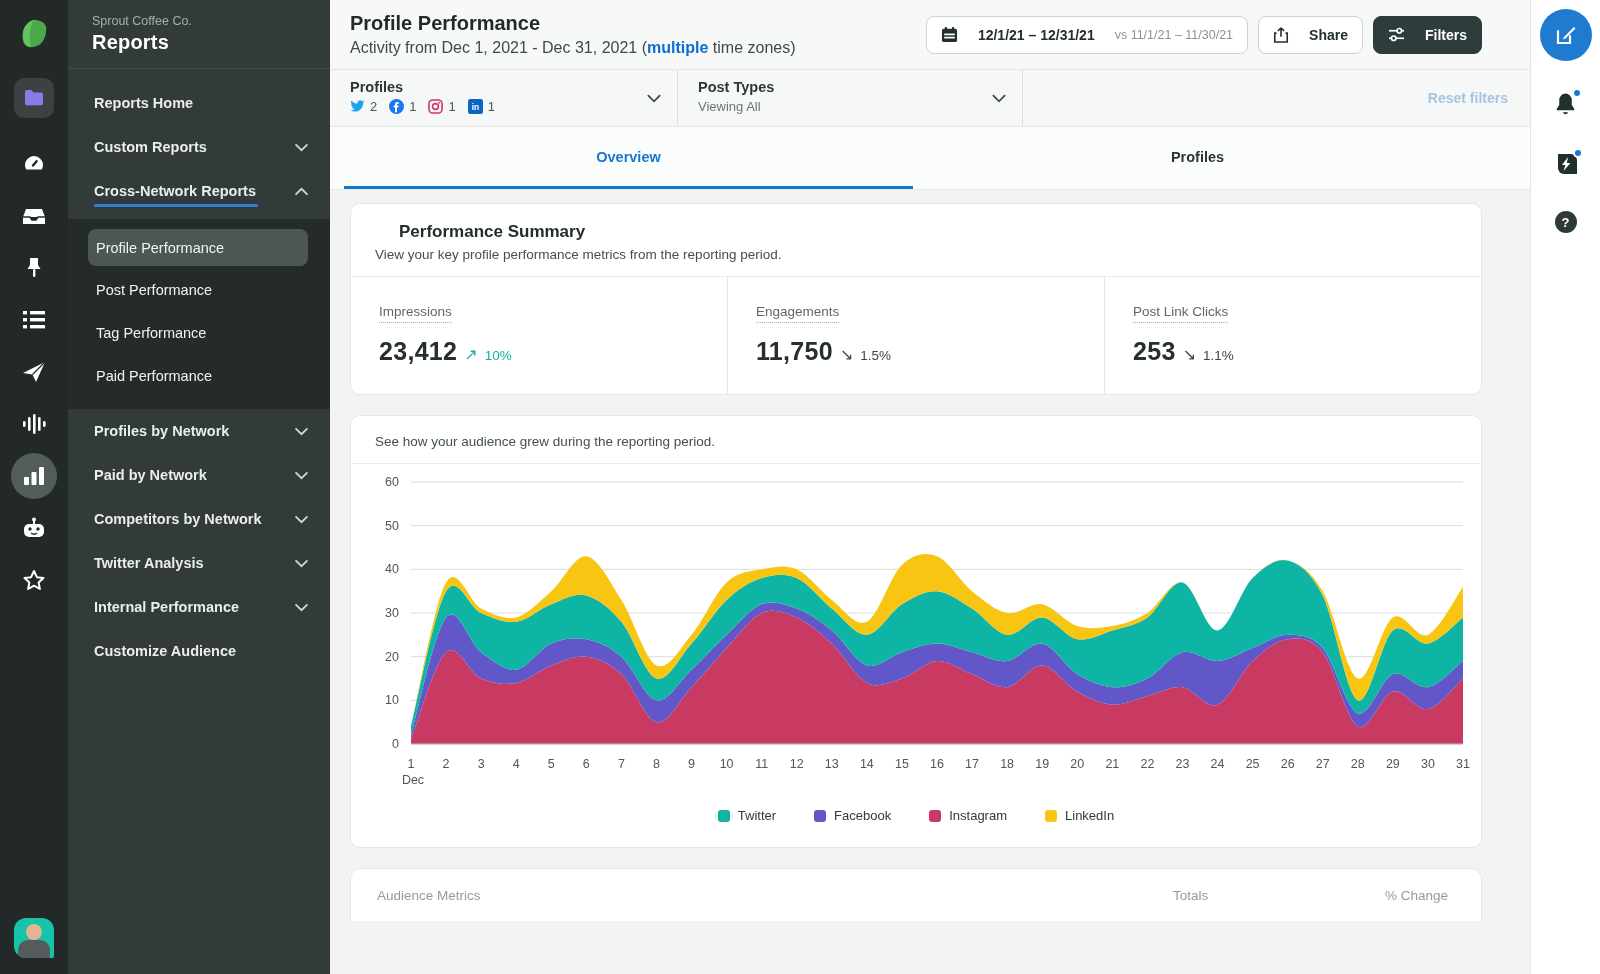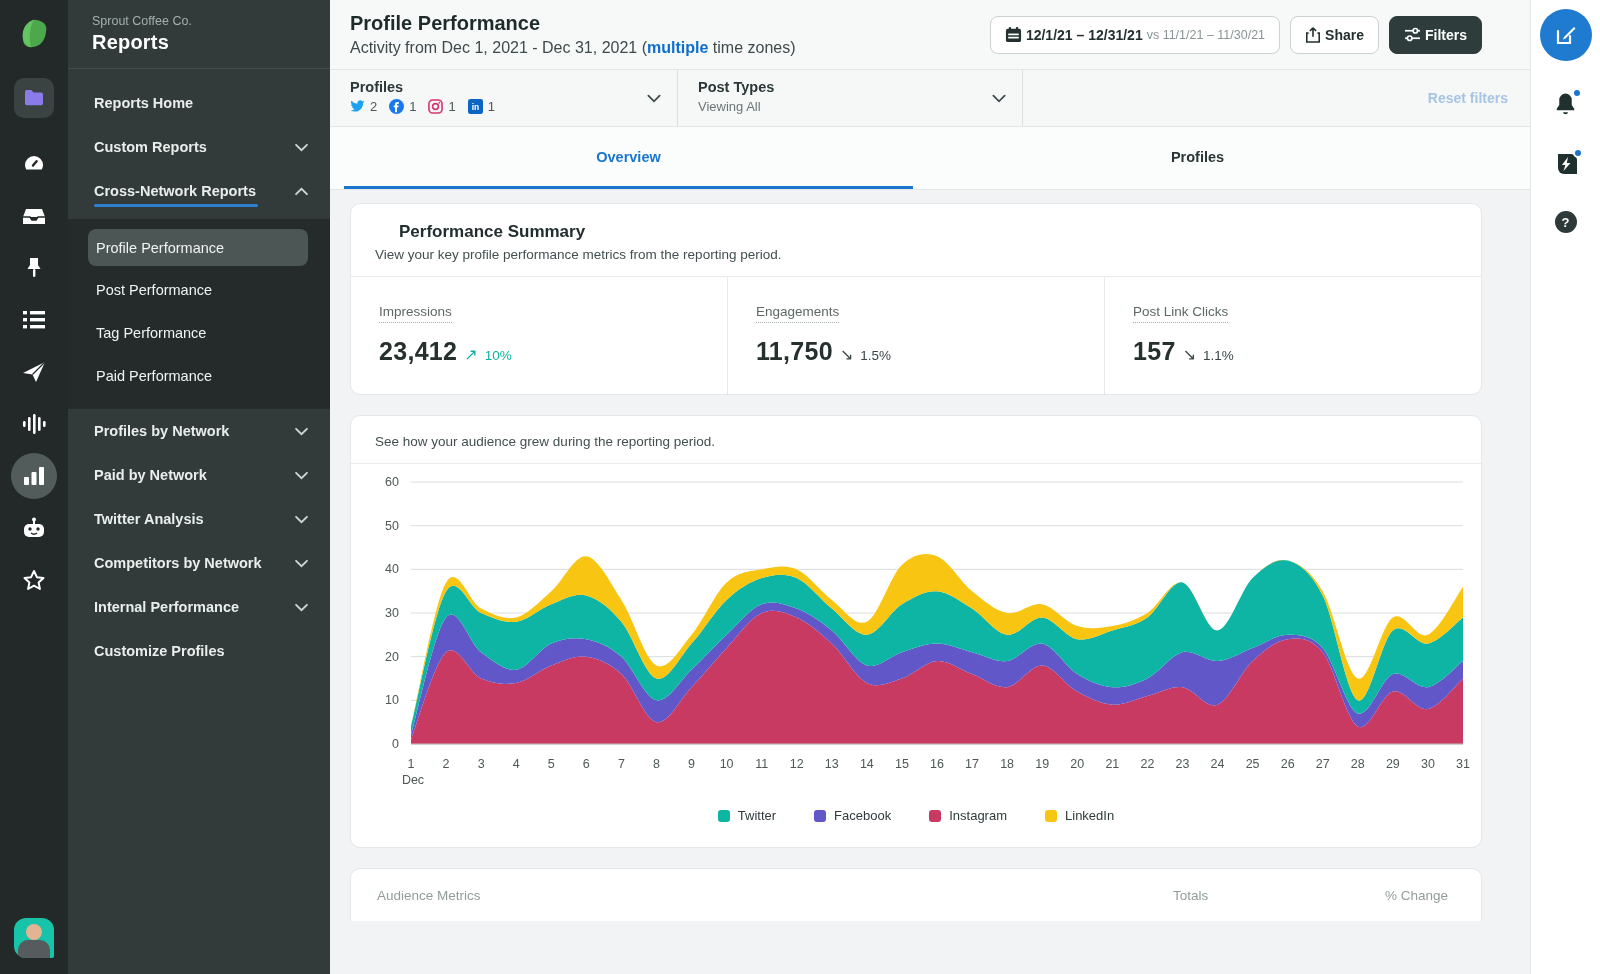--- a/index.html
+++ b/index.html
@@ -41,21 +41,21 @@
 
   
   .main { width:1200px; display:flex; flex-direction:column; flex-shrink:0; }
   .page-header { height:70px; background:#f7f8f8; border-bottom:1px solid #e3e5e7;
                  display:flex; align-items:center; padding:0 48px 0 20px; }
   .ph-left { display:flex; flex-direction:column; gap:4px; }
   .page-title { font-size:20px; font-weight:bold; color:#1f2a2b; }
   .subtitle { font-size:16px; color:#3e4a4b; }
   .subtitle a { color:#0d6ecd; font-weight:bold; text-decoration:none; }
   .ph-right { margin-left:auto; display:flex; gap:10px; align-items:center; }
-  .btn { display:flex; align-items:center; gap:4px; height:38px; padding:0 14px;
+  .btn { display:flex; align-items:center; gap:20px; height:38px; padding:0 14px;
          background:#fff; border:1px solid #ccd1d3; border-radius:8px; font-size:14px;
          color:#242f30; cursor:pointer; }
   .btn strong { font-size:14px; }
   .btn .compare { color:#8a9495; font-size:12.5px; }
   .btn.dark { background:#2e3d3c; border-color:#2e3d3c; color:#fff; font-weight:bold; }
 
   .filter-bar { height:57px; background:#f6f7f7; border-bottom:1px solid #e3e5e7; display:flex; }
   .fgroup { position:relative; padding:9px 0 0 20px; cursor:pointer; }
   .fgroup.g1 { width:347px; }
   .fgroup.g2 { width:344px; }
@@ -241,39 +241,39 @@
             <polyline points="1,1.5 6,6.5 11,1.5" fill="none" stroke="currentColor" stroke-width="1.7" stroke-linecap="round"></polyline>
           </svg>
         </div>
         <div class="nav-item">
           <span class="nav-label">Paid by Network</span>
           <svg class="chev down" width="13" height="9" viewBox="0 0 12 8">
             <polyline points="1,1.5 6,6.5 11,1.5" fill="none" stroke="currentColor" stroke-width="1.7" stroke-linecap="round"></polyline>
           </svg>
         </div>
         <div class="nav-item">
+          <span class="nav-label">Competitors by Network</span>
+          <svg class="chev down" width="13" height="9" viewBox="0 0 12 8">
+            <polyline points="1,1.5 6,6.5 11,1.5" fill="none" stroke="currentColor" stroke-width="1.7" stroke-linecap="round"></polyline>
+          </svg>
+        </div>
+        <div class="nav-item">
           <span class="nav-label">Twitter Analysis</span>
           <svg class="chev down" width="13" height="9" viewBox="0 0 12 8">
             <polyline points="1,1.5 6,6.5 11,1.5" fill="none" stroke="currentColor" stroke-width="1.7" stroke-linecap="round"></polyline>
           </svg>
         </div>
         <div class="nav-item">
-          <span class="nav-label">Competitors by Network</span>
-          <svg class="chev down" width="13" height="9" viewBox="0 0 12 8">
-            <polyline points="1,1.5 6,6.5 11,1.5" fill="none" stroke="currentColor" stroke-width="1.7" stroke-linecap="round"></polyline>
-          </svg>
-        </div>
-        <div class="nav-item">
           <span class="nav-label">Internal Performance</span>
           <svg class="chev down" width="13" height="9" viewBox="0 0 12 8">
             <polyline points="1,1.5 6,6.5 11,1.5" fill="none" stroke="currentColor" stroke-width="1.7" stroke-linecap="round"></polyline>
           </svg>
         </div>
         <div class="nav-item">
-          <span class="nav-label">Customize Profiles</span>
+          <span class="nav-label">Customize Audience</span>
         </div>
       </nav>
   </aside>
 
   <main class="main">
     <header class="page-header">
       <div class="ph-left">
         <div class="page-title">Profile Performance</div>
         <div class="subtitle">
           <span>Activity from Dec 1, 2021 - Dec 31, 2021 (</span><a href="#">multiple</a><span> time zones)</span>
@@ -378,21 +378,21 @@
        <span class="m-change up">10%</span>
      </div></div>
             <div class="metric"><span class="m-label">Engagements</span>
      <div class="m-valrow">
        <span class="m-value">11,750</span>
        <span class="m-arrow down">↘</span>
        <span class="m-change down">1.5%</span>
      </div></div>
             <div class="metric"><span class="m-label">Post Link Clicks</span>
      <div class="m-valrow">
-       <span class="m-value">157</span>
+       <span class="m-value">253</span>
        <span class="m-arrow down">↘</span>
        <span class="m-change down">1.1%</span>
      </div></div>
           </div>
       </section>
 
       <section class="card growth-card">
         <div class="card-head">
           <div class="card-sub">See how your audience grew during the reporting period.</div>
         </div>

